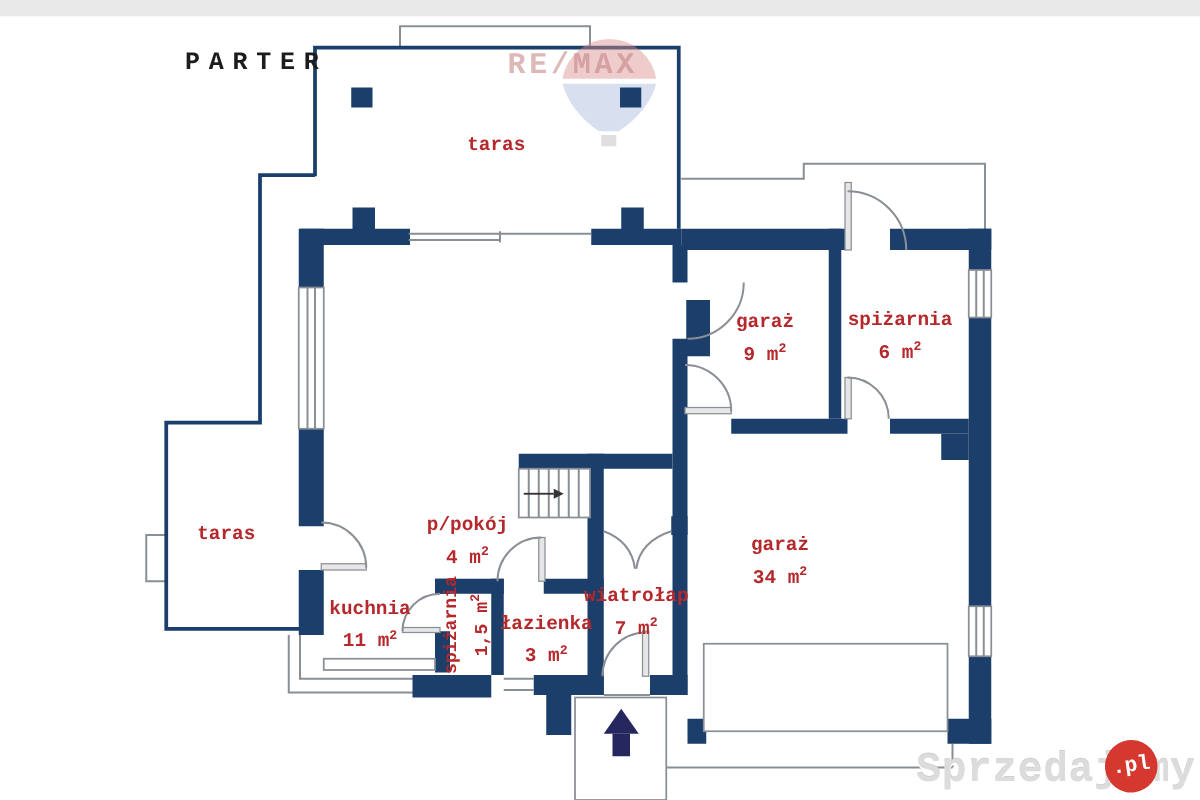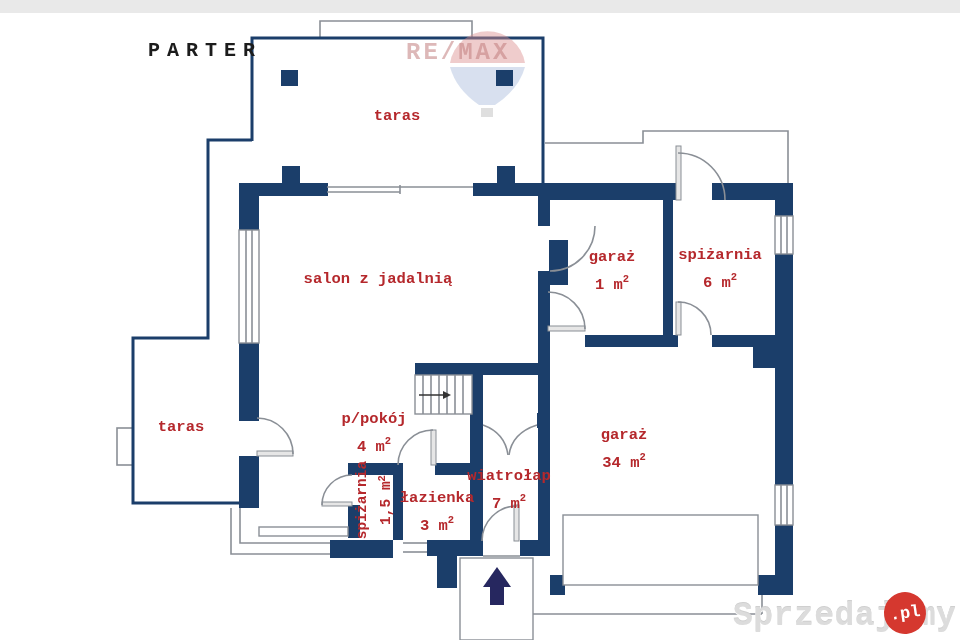--- a/index.html
+++ b/index.html
@@ -196,29 +196,32 @@
   <div id="title">PARTER</div>
   <div id="remax-text">RE/MAX</div>
 
   <div class="label" style="left:397px;top:103px">
     <span>taras</span>
   </div>
   <div class="label" style="left:181px;top:414px">
     <span>taras</span>
   </div>
   <div class="label" style="left:378px;top:266px">
-    <div>salon z jadalnią</div>
   </div>
   <div class="label" style="left:612px;top:258px">
     <div>garaż</div>
-    <div><span>1 m</span><sup>2</sup></div>
+    <div><span>9 m</span><sup>2</sup></div>
   </div>
   <div class="label" style="left:720px;top:256px">
     <div>spiżarnia</div>
     <div><span>6 m</span><sup>2</sup></div>
+  </div>
+  <div class="label" style="left:296px;top:487px">
+    <div>kuchnia</div>
+    <div><span>11 m</span><sup>2</sup></div>
   </div>
   <div class="label" style="left:374px;top:420px">
     <div>p/pokój</div>
     <div><span>4 m</span><sup>2</sup></div>
   </div>
   <div class="label rot" style="left:374px;top:487px;font-size:14.5px;line-height:20px">
     <div>spiżarnia</div>
     <div><span>1,5 m</span><sup>2</sup></div>
   </div>
   <div class="label" style="left:437px;top:499px">

